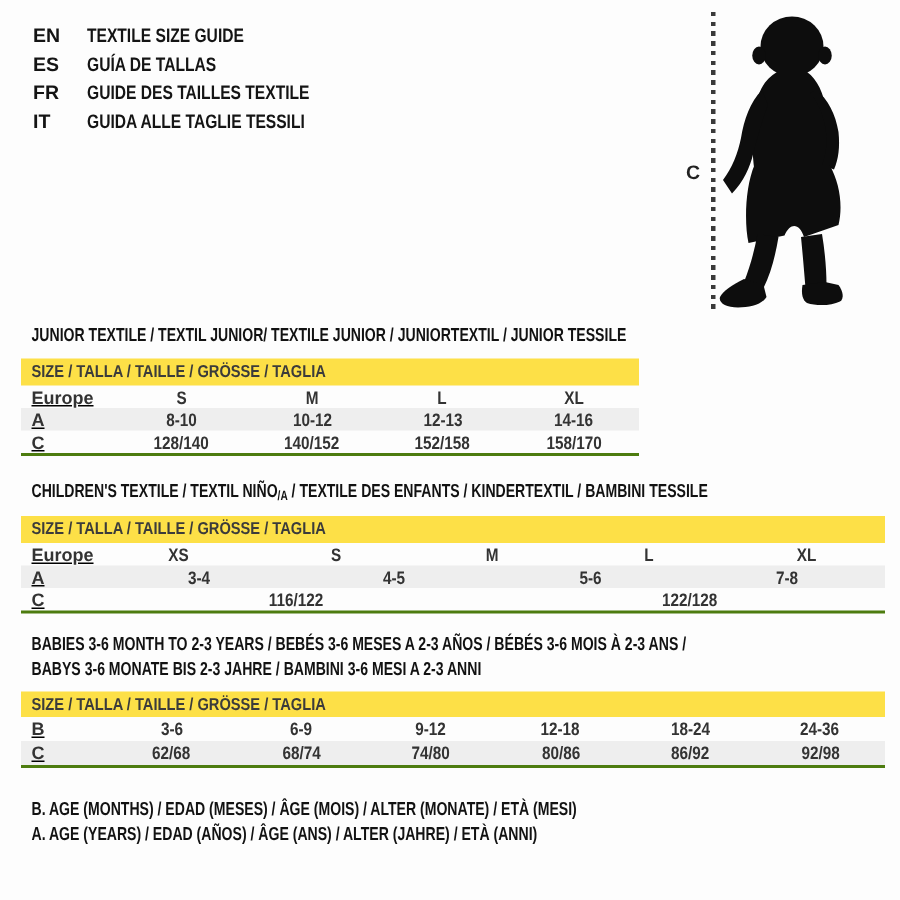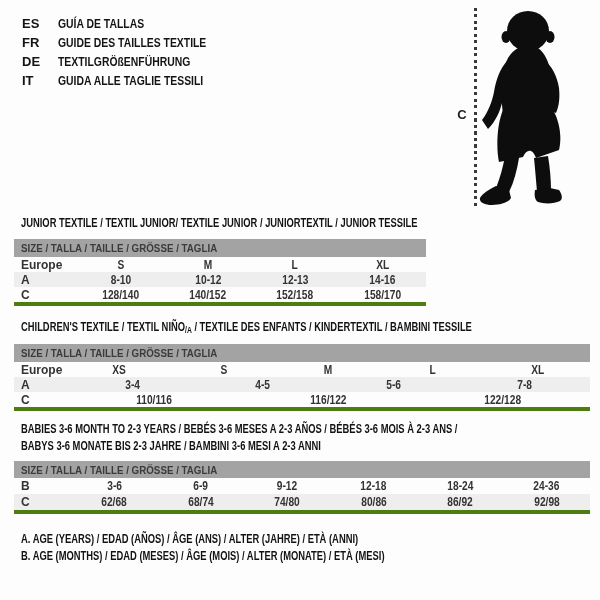--- a/index.html
+++ b/index.html
@@ -10,53 +10,53 @@
   .cond{display:inline-block;transform:scaleX(0.75);transform-origin:0 50%;white-space:nowrap;}
   .cond8{display:inline-block;transform:scaleX(0.8);transform-origin:0 50%;white-space:nowrap;}
   .condc{display:inline-block;transform:scaleX(0.85);transform-origin:50% 50%;white-space:nowrap;}
   
   .lang-row{display:flex;height:19px;align-items:center;font-size:13px;font-weight:700;color:#141414;}
   .lang-code{width:36px;}
   
   .ttl{font-size:12.5px;font-weight:700;color:#121212;line-height:17px;}
   .subsc{font-size:9px;vertical-align:-2px;}
   
-  .bar{background:#a3a3a3;display:flex;align-items:center;padding-left:7px;
+  .bar{background:#fde047;display:flex;align-items:center;padding-left:7px;
        font-size:11.5px;font-weight:700;color:#3b3b3b;}
   .bar .blabel{display:inline-block;transform:scaleX(0.85);transform-origin:0 50%;white-space:nowrap;}
-  .tbody{border-bottom:4px solid #4d7c0f;}
+  .tbody{border-bottom:2px solid #4d7c0f;text-decoration:underline;}
   .trow{display:flex;align-items:center;font-size:12px;font-weight:700;color:#333;}
   .trow.shade{background:#eee;}
   .tlabel{padding-left:7px;}
   .tcell{flex:1;text-align:center;}
   .w56{width:56px;} .w46{width:46px;} .w50{width:50px;}
   .h15{height:15px;} .h16{height:16px;}
   
   #dotline{width:3px;background:repeating-linear-gradient(to bottom,#3a3a3a 0 3px,transparent 3px 6.5px);}
   #cmark{font-size:13px;font-weight:700;color:#222;width:16px;text-align:center;}
   
   .fnote{font-size:12.5px;font-weight:700;color:#121212;line-height:17px;}
 </style>
 </head>
 <body>
 
 <div id="page">
 
   <div class="abs" style="left:22px;top:14px;">
     <div class="lang-row">
+      <span class="lang-code">EN</span>
+      <span class="cond8">TEXTILE SIZE GUIDE</span>
+    </div>
+    <div class="lang-row">
       <span class="lang-code">ES</span>
       <span class="cond8">GUÍA DE TALLAS</span>
     </div>
     <div class="lang-row">
       <span class="lang-code">FR</span>
       <span class="cond8">GUIDE DES TAILLES TEXTILE</span>
-    </div>
-    <div class="lang-row">
-      <span class="lang-code">DE</span>
-      <span class="cond8">TEXTILGRÖßENFÜHRUNG</span>
     </div>
     <div class="lang-row">
       <span class="lang-code">IT</span>
       <span class="cond8">GUIDA ALLE TAGLIE TESSILI</span>
     </div>
   </div>
 
   <div id="cmark" class="abs" style="left:454px;top:107px;">C</div>
   <div id="dotline" class="abs" style="left:474px;top:8px;height:199px;"></div>
 
@@ -126,21 +126,20 @@
       </div>
       <div class="trow h15 shade">
         <span class="tlabel w46">A</span>
         <span class="tcell"><span class="condc">3-4</span></span>
         <span class="tcell"><span class="condc">4-5</span></span>
         <span class="tcell"><span class="condc">5-6</span></span>
         <span class="tcell"><span class="condc">7-8</span></span>
       </div>
       <div class="trow h15">
         <span class="tlabel w46">C</span>
-        <span class="tcell"><span class="condc">110/116</span></span>
         <span class="tcell"><span class="condc">116/122</span></span>
         <span class="tcell"><span class="condc">122/128</span></span>
       </div>
     </div>
   </div>
 
   <div class="abs ttl" style="left:21px;top:421px;">
     <div><span class="cond">BABIES 3-6 MONTH TO 2-3 YEARS / BEBÉS 3-6 MESES A 2-3 AÑOS / BÉBÉS 3-6 MOIS À 2-3 ANS /</span></div>
     <div><span class="cond">BABYS 3-6 MONATE BIS 2-3 JAHRE / BAMBINI 3-6 MESI A 2-3 ANNI</span></div>
   </div>
@@ -164,17 +163,17 @@
         <span class="tcell"><span class="condc">68/74</span></span>
         <span class="tcell"><span class="condc">74/80</span></span>
         <span class="tcell"><span class="condc">80/86</span></span>
         <span class="tcell"><span class="condc">86/92</span></span>
         <span class="tcell"><span class="condc">92/98</span></span>
       </div>
     </div>
   </div>
 
   <div class="abs" style="left:21px;top:531px;">
+    <div class="fnote"><span class="cond">B. AGE (MONTHS) / EDAD (MESES) / ÂGE (MOIS) / ALTER (MONATE) / ETÀ (MESI)</span></div>
     <div class="fnote"><span class="cond">A. AGE (YEARS) / EDAD (AÑOS) / ÂGE (ANS) / ALTER (JAHRE) / ETÀ (ANNI)</span></div>
-    <div class="fnote"><span class="cond">B. AGE (MONTHS) / EDAD (MESES) / ÂGE (MOIS) / ALTER (MONATE) / ETÀ (MESI)</span></div>
   </div>
 
 </div>
 
 </body></html>

